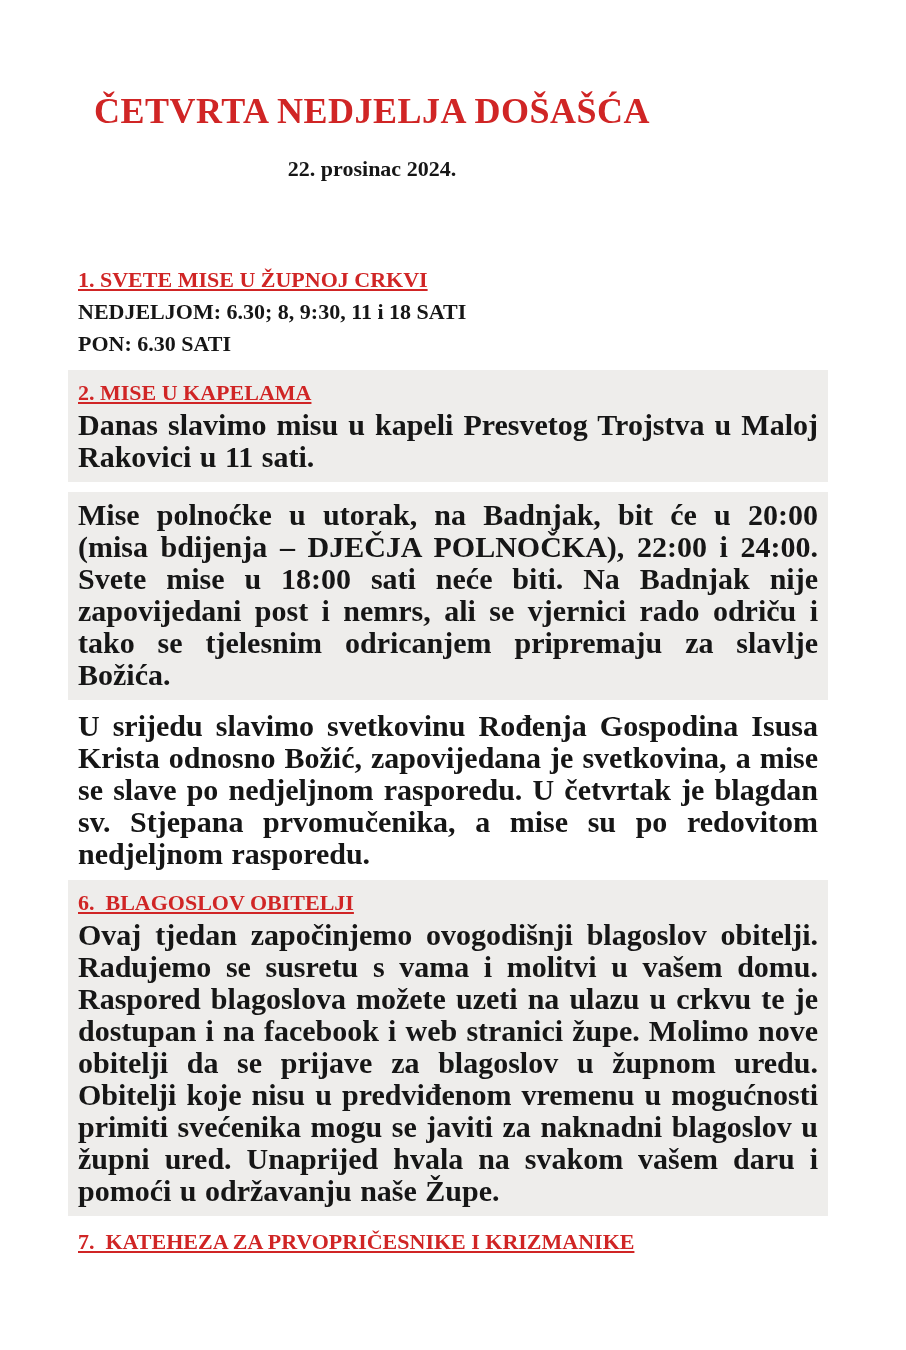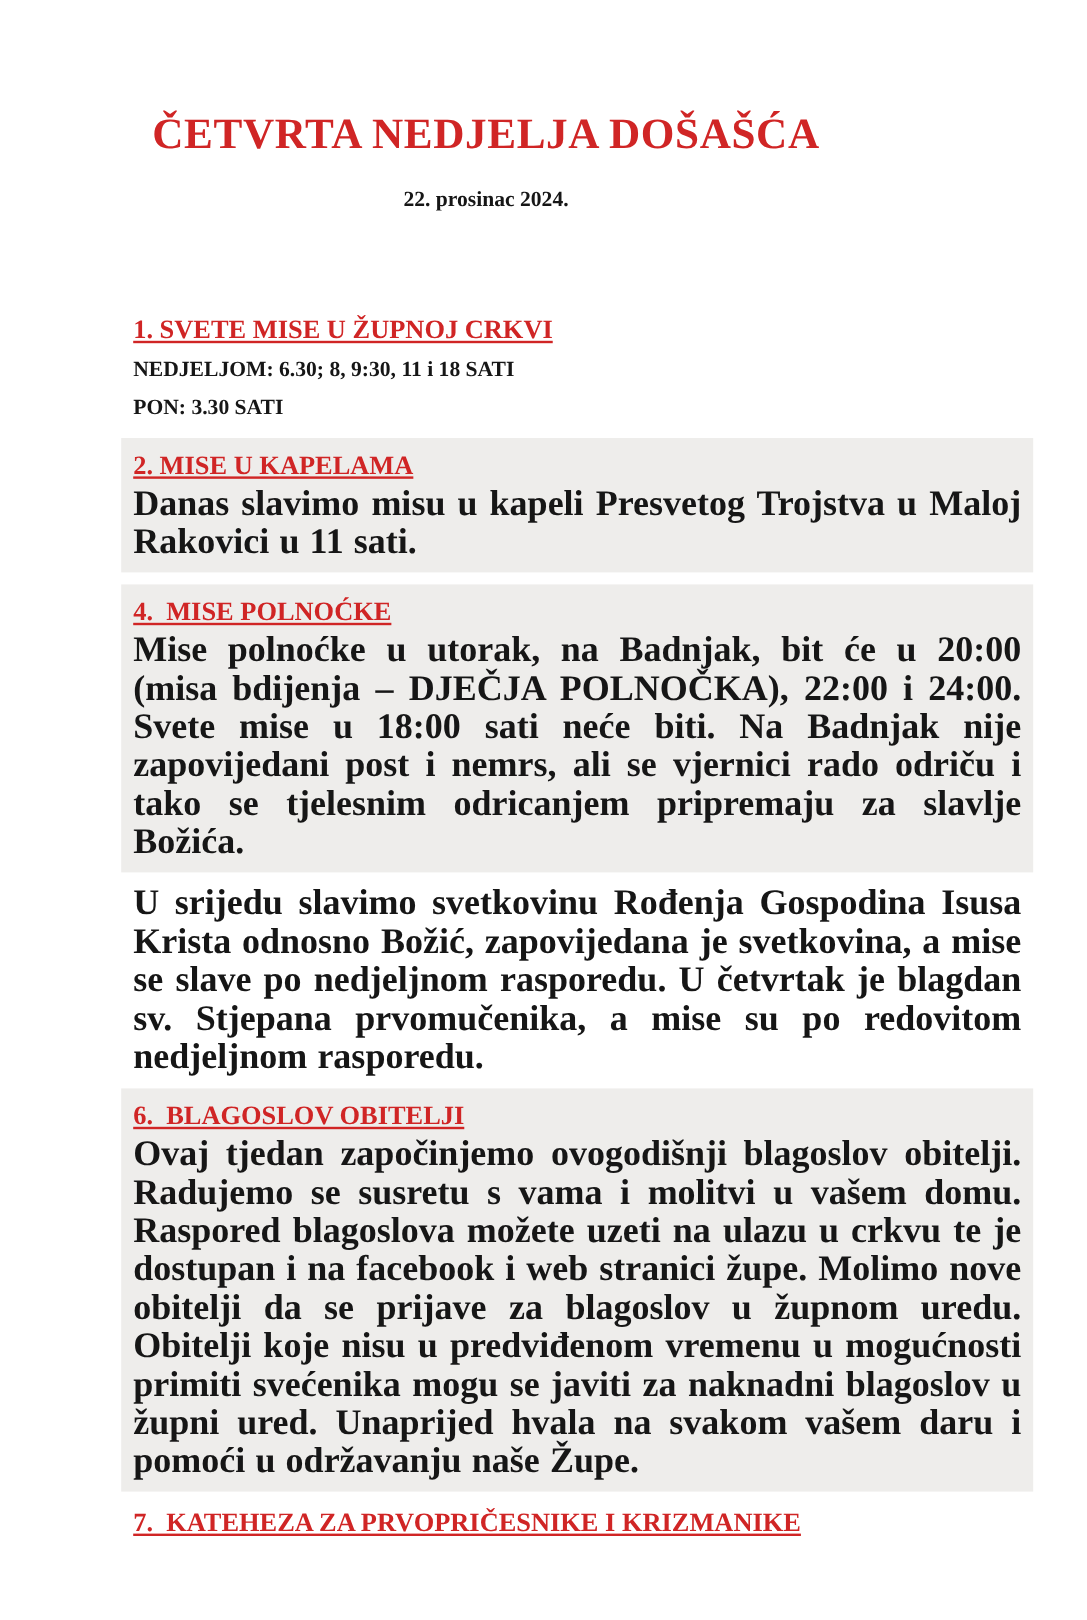--- a/index.html
+++ b/index.html
@@ -4,36 +4,36 @@
 <style>
   html, body { margin: 0; padding: 0; }
   body {
     width: 906px; height: 1350px;
     background: var(--page-bg, #ffffff);
     font-family: "Liberation Serif", "DejaVu Serif", serif;
     font-weight: bold;
     color: var(--text-black, #161616);
     overflow: hidden;
   }
-  .page { width: 744px; height: 1350px; position: relative; padding-left: 33px; }
+  .page { width: 744px; height: 1350px; position: relative; }
 
   .doc-title {
     margin: 0;
     padding-top: 90px;
     text-align: center;
     font-size: 36px;
     line-height: 1.2;
     letter-spacing: 0.5px;
     color: var(--accent-red, #d02525);
   }
   .doc-date {
     margin: 0;
     margin-top: 22px;
     text-align: center;
-    font-size: 18px;
+    font-size: 22px;
     line-height: 1.3;
     color: var(--text-black, #161616);
   }
 
   .sections {
     margin-top: 80px;
     margin-left: 68px;
     width: 760px;
   }
   .section { margin: 0 0 10px 0; padding: 0 10px; }
@@ -52,48 +52,47 @@
   }
   .section-body {
     margin: 0;
     font-size: 30px;
     line-height: 32px;
     text-align: justify;
     word-spacing: 1px;
   }
   .schedule-line {
     margin: 0;
-    font-size: 18px;
+    font-size: 22px;
     line-height: 32px;
   }
 </style>
 </head>
 <body>
 
 <div class="page">
 
   <h1 class="doc-title">ČETVRTA NEDJELJA DOŠAŠĆA</h1>
   <p class="doc-date">22. prosinac 2024.</p>
 
   <div class="sections">
 
     <div class="section">
       <h2 class="section-heading">1. SVETE MISE U ŽUPNOJ CRKVI</h2>
       <p class="schedule-line">NEDJELJOM: 6.30; 8, 9:30, 11 i 18 SATI</p>
-      <p class="schedule-line">PON: 3.30 SATI</p>
+      <p class="schedule-line">PON: 6.30 SATI</p>
     </div>
 
     <div class="section shaded">
       <h2 class="section-heading">2. MISE U KAPELAMA</h2>
       <p class="section-body">Danas slavimo misu u kapeli Presvetog Trojstva u Maloj Rakovici u 11 sati.</p>
     </div>
 
 
     <div class="section shaded">
-      <h2 class="section-heading">4.  MISE POLNOĆKE</h2>
       <p class="section-body">Mise polnoćke u utorak, na Badnjak, bit će u 20:00 (misa bdijenja – DJEČJA POLNOČKA), 22:00 i 24:00. Svete mise u 18:00 sati neće biti. Na Badnjak nije zapovijedani post i nemrs, ali se vjernici rado odriču i tako se tjelesnim odricanjem pripremaju za slavlje Božića.</p>
     </div>
 
     <div class="section">
       <p class="section-body">U srijedu slavimo svetkovinu Rođenja Gospodina Isusa Krista odnosno Božić, zapovijedana je svetkovina, a mise se slave po nedjeljnom rasporedu. U četvrtak je blagdan sv. Stjepana prvomučenika, a mise su po redovitom nedjeljnom rasporedu.</p>
     </div>
 
     <div class="section shaded">
       <h2 class="section-heading">6.  BLAGOSLOV OBITELJI</h2>
       <p class="section-body">Ovaj tjedan započinjemo ovogodišnji blagoslov obitelji. Radujemo se susretu s vama i molitvi u vašem domu. Raspored blagoslova možete uzeti na ulazu u crkvu te je dostupan i na facebook i web stranici župe. Molimo nove obitelji da se prijave za blagoslov u župnom uredu. Obitelji koje nisu u predviđenom vremenu u mogućnosti primiti svećenika mogu se javiti za naknadni blagoslov u župni ured. Unaprijed hvala na svakom vašem daru i pomoći u održavanju naše Župe.</p>

